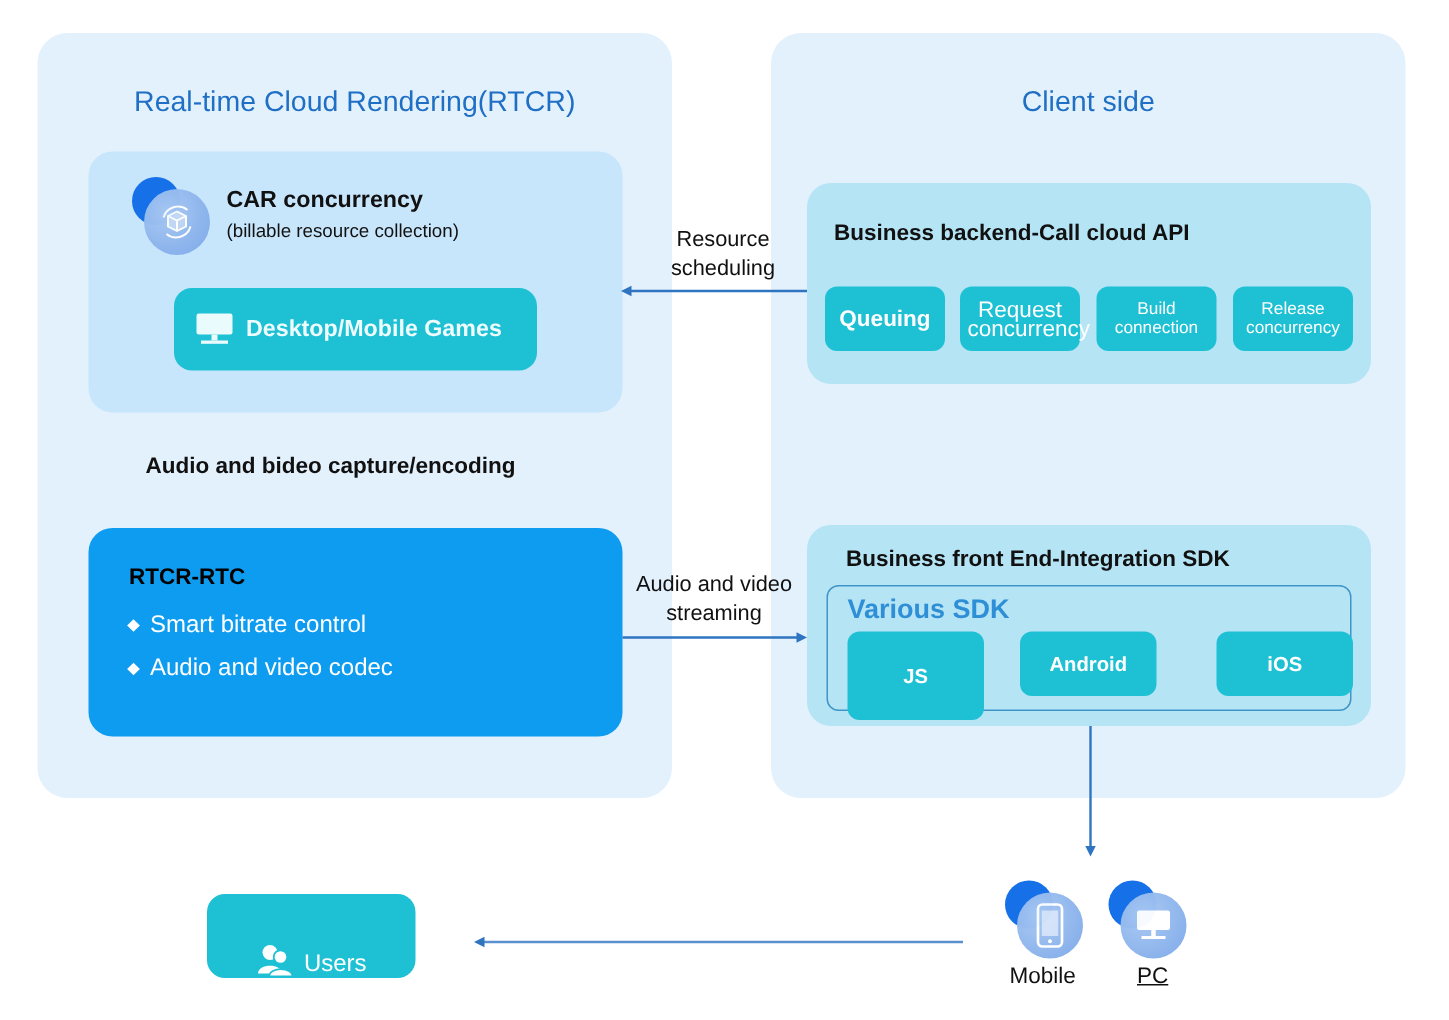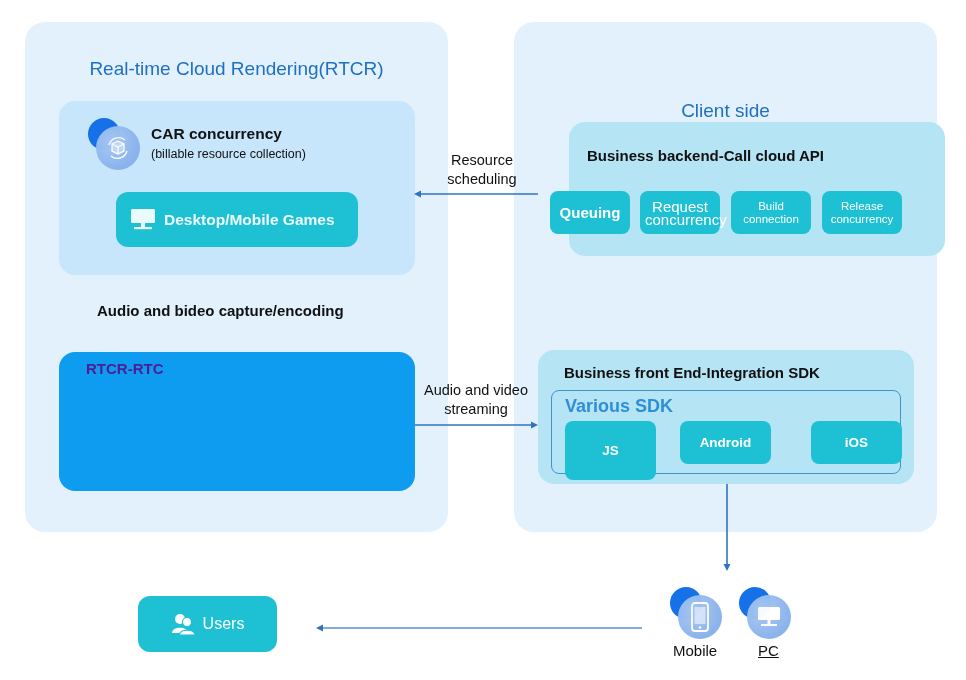--- a/index.html
+++ b/index.html
@@ -51,28 +51,36 @@
     <rect x="1" y="1" width="24" height="14" rx="1.5" fill="#e9fbfd"></rect>
     <rect x="11" y="15" width="4" height="4" fill="#e9fbfd"></rect>
     <rect x="4" y="19" width="18" height="2.2" fill="#e9fbfd"></rect>
   </svg>
   <span style="color:#eefcfe;">Desktop/Mobile Games</span>
 </div>
 
 <div class="abs dark" style="left:97px; top:302px; font-size:15px;">Audio and bideo capture/encoding</div>
 
 <div class="sub" style="left:59px; top:352px; width:356px; height:139px; background:#0e9cf0;">
-  <div class="abs" style="left:27px; top:8px; color:#4c1d95; font-weight:bold; font-size:15px;">RTCR-RTC</div>
+  <div class="abs" style="left:27px; top:24px; color:#000000; font-weight:bold; font-size:15px;">RTCR-RTC</div>
+  <div class="abs" style="left:27px; top:56px; color:#fff; font-size:16px; display:flex; align-items:center;">
+    <span style="display:inline-block; width:6px; height:6px; background:#fff; transform:rotate(45deg); margin-right:8px;"></span>
+    <span>Smart bitrate control</span>
+  </div>
+  <div class="abs" style="left:27px; top:85px; color:#fff; font-size:16px; display:flex; align-items:center;">
+    <span style="display:inline-block; width:6px; height:6px; background:#fff; transform:rotate(45deg); margin-right:8px;"></span>
+    <span>Audio and video codec</span>
+  </div>
 </div>
 
 <div class="panel" style="left:514px; top:22px; width:423px; height:510px;">
-  <div class="panel-title" style="top:36px;margin-top:42px;">Client side</div>
+  <div class="panel-title" style="top:36px;">Client side</div>
 </div>
 
-<div class="sub" style="left:538px; top:122px; width:376px; height:134px; background:#b5e4f5;margin-left:31px;">
+<div class="sub" style="left:538px; top:122px; width:376px; height:134px; background:#b5e4f5;">
   <div class="abs dark" style="left:18px; top:25px; font-size:15px;">Business backend-Call cloud API</div>
 </div>
 <div class="teal" style="left:550px; top:191px; width:80px; height:43px; font-size:15px;">
     <span>Queuing</span>
   </div>
 <div class="teal" style="left:640px; top:191px; width:80px; height:43px; font-size:15px; line-height:13px; font-weight:normal;">
     <span style="width:70px;">Request concurrency</span>
   </div>
 <div class="teal" style="left:731px; top:191px; width:80px; height:43px; font-size:11.5px; line-height:13px; font-weight:normal;">
     <span style="width:62px;">Build connection</span>
@@ -136,21 +144,21 @@
   <div class="front">
     <svg width="26" height="24" viewBox="0 0 26 24">
       <rect x="2" y="2" width="22" height="13" rx="1.5" fill="#fff"></rect>
       <rect x="11.5" y="15" width="3" height="4" fill="#fff"></rect>
       <rect x="5" y="19" width="16" height="2" fill="#fff"></rect>
     </svg>
   </div>
 </div>
 <div class="abs" style="left:758px; top:642px; font-size:15px; color:#111;text-decoration:underline;">PC</div>
 
-<div class="teal" style="left:138px; top:596px; width:139px; height:56px; border-radius:12px; font-weight:normal; font-size:16px;">
+<div class="teal" style="left:138px; top:596px; width:139px; height:56px; border-radius:12px; font-weight:normal; font-size:16px;align-items:flex-end;">
   <svg width="26" height="24" viewBox="0 0 26 24" style="margin-right:6px;">
     <circle cx="9" cy="7" r="5" fill="#fff"></circle>
     <path d="M1 21 C1 14 17 14 17 21 Z" fill="#fff"></path>
     <circle cx="16" cy="10" r="4.5" fill="#fff" stroke="#1ec0d4" stroke-width="1.2"></circle>
     <path d="M8.5 23 C8.5 16.5 24 16.5 24 23 Z" fill="#fff" stroke="#1ec0d4" stroke-width="1.2"></path>
   </svg>
   <span>Users</span>
 </div>
 
 </body></html>

